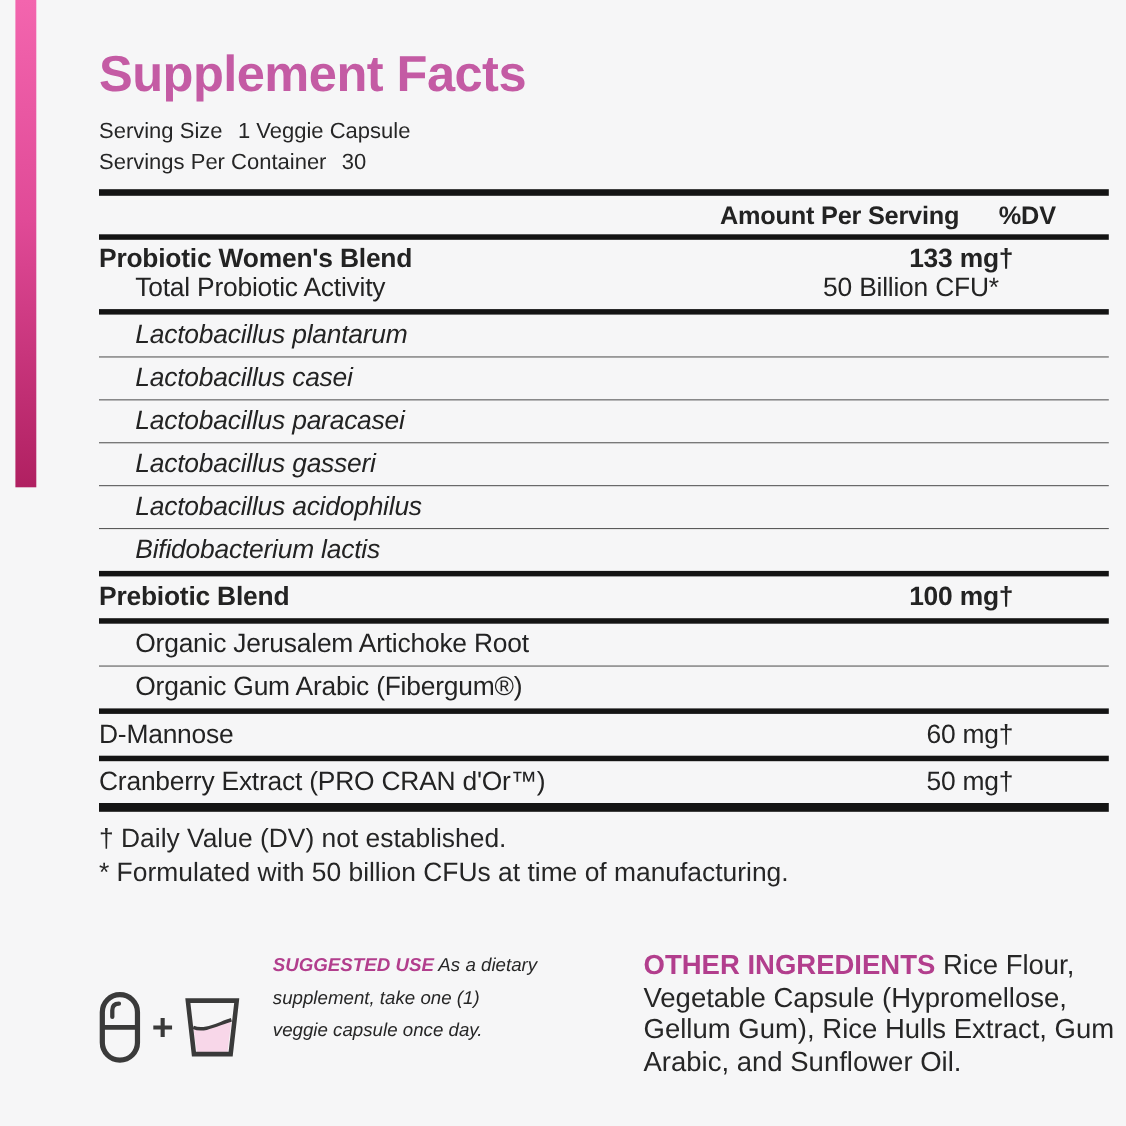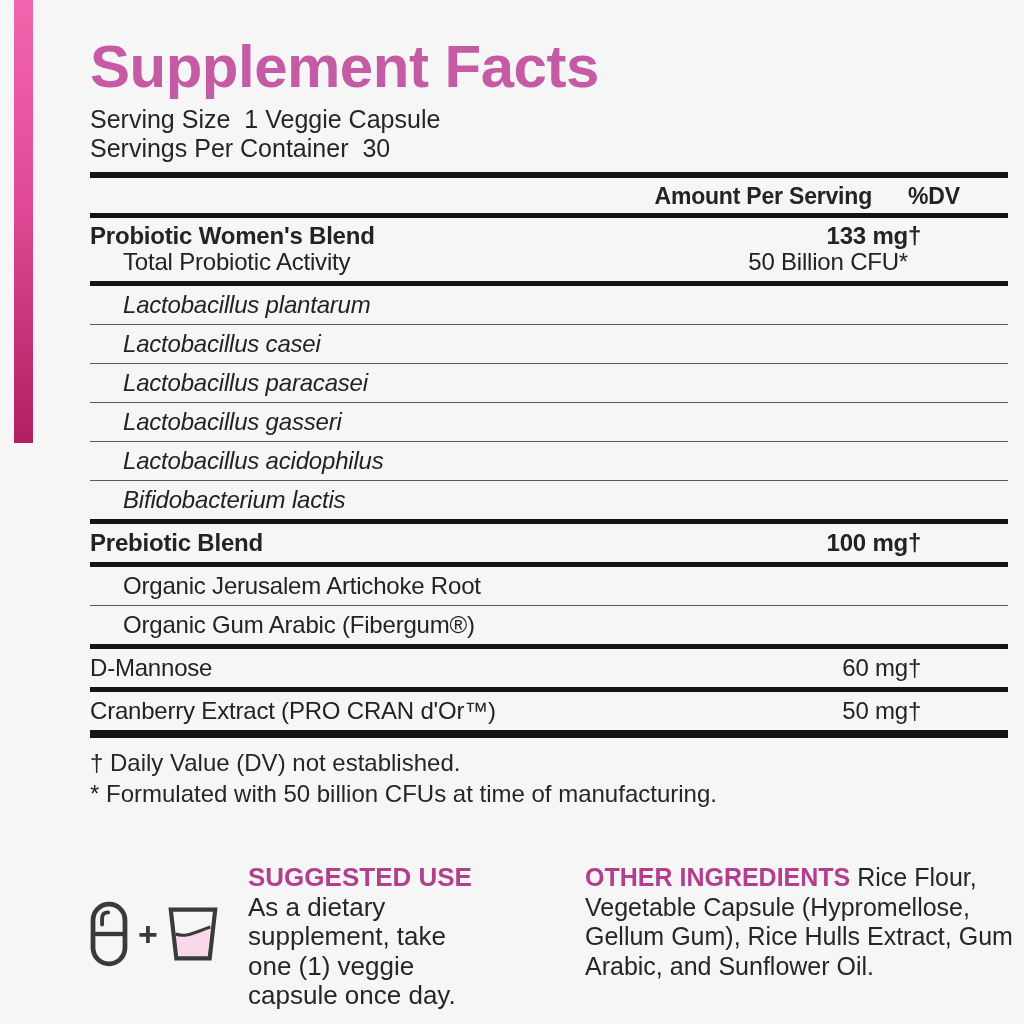--- a/index.html
+++ b/index.html
@@ -11,24 +11,24 @@
     color:#232323;
     overflow:hidden;
   }
   .accent-bar{
     position:absolute;left:14px;top:0;width:19px;height:443px;
     background:linear-gradient(180deg,#f365ae 0%,#e04a97 45%,#b02061 100%);
   }
   .content{position:absolute;left:90px;top:0;width:918px;}
   .title{
     margin:42px 0 0 0;
-    font-size:60px;line-height:50px;font-weight:bold;
+    font-size:46px;line-height:50px;font-weight:bold;
     color:#c45ba4;letter-spacing:-0.5px;
   }
-  .serving{margin-top:13px;font-size:25px;line-height:29px;color:#262626;}
+  .serving{margin-top:13px;font-size:20px;line-height:29px;color:#262626;}
   .serving .sv{margin-left:14px;}
   
   .facts-table{margin-top:9px;border-top:6px solid #141414;font-size:24px;}
   .sec{border-bottom:5px solid #141414;gap:36px;}
   .sec-x{border-bottom:8px solid #141414;}
   .trow{display:flex;align-items:baseline;padding:6px 0;line-height:26px;letter-spacing:-0.2px;}
   .thead{padding:5px 0 4px 0;font-size:23px;}
   .tname{flex:1;}
   .tamount{flex:0 0 auto;text-align:right;}
   .tdv{flex:0 0 100px;padding-right:10px;box-sizing:border-box;}
@@ -38,21 +38,21 @@
   .grp-top{padding:5px 0 0 0;}
   .grp-sub{padding:0 0 6px 0;}
   .seplist .trow:not(:last-child){border-bottom:1.5px solid #5a5a5a;}
   
   .footnotes{margin-top:9px;font-size:24px;line-height:31px;color:#262626;}
   .footnotes p{margin:0;}
   
   .bottom{display:flex;margin-top:54px;}
   .icons{flex:0 0 158px;display:flex;align-items:center;gap:10px;margin-top:36px;height:70px;}
   .plus{font-size:34px;font-weight:bold;color:#3a3a3a;line-height:1;}
-  .suggested{flex:0 0 242px;font-size:26px;line-height:29.5px;color:#262626;}
+  .suggested{flex:0 0 242px;font-size:17px;line-height:29.5px;color:#262626;font-style:italic;}
   .other{flex:0 0 430px;margin-left:95px;font-size:25px;line-height:29.5px;color:#262626;}
   .ph{font-weight:bold;color:#b23e8d;}
   svg{display:block;}
 </style>
 </head>
 <body>
 
 <div class="canvas">
   <div class="accent-bar"></div>
 

